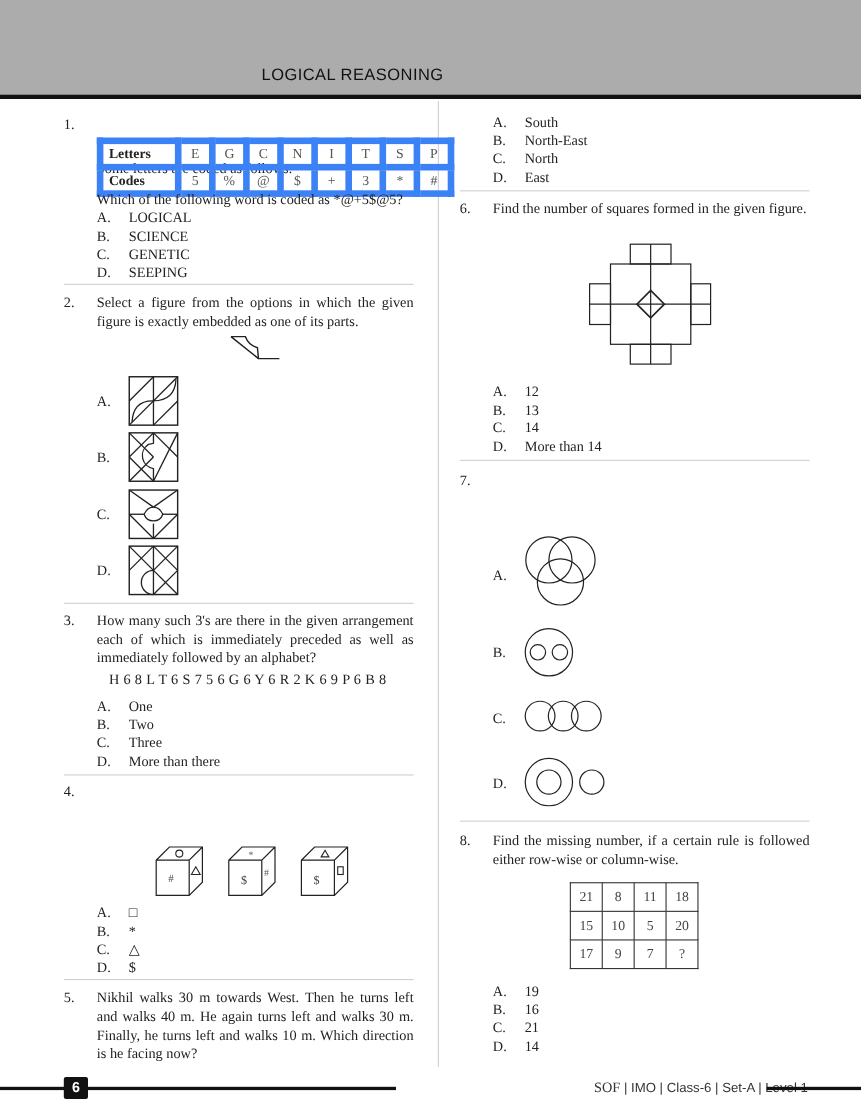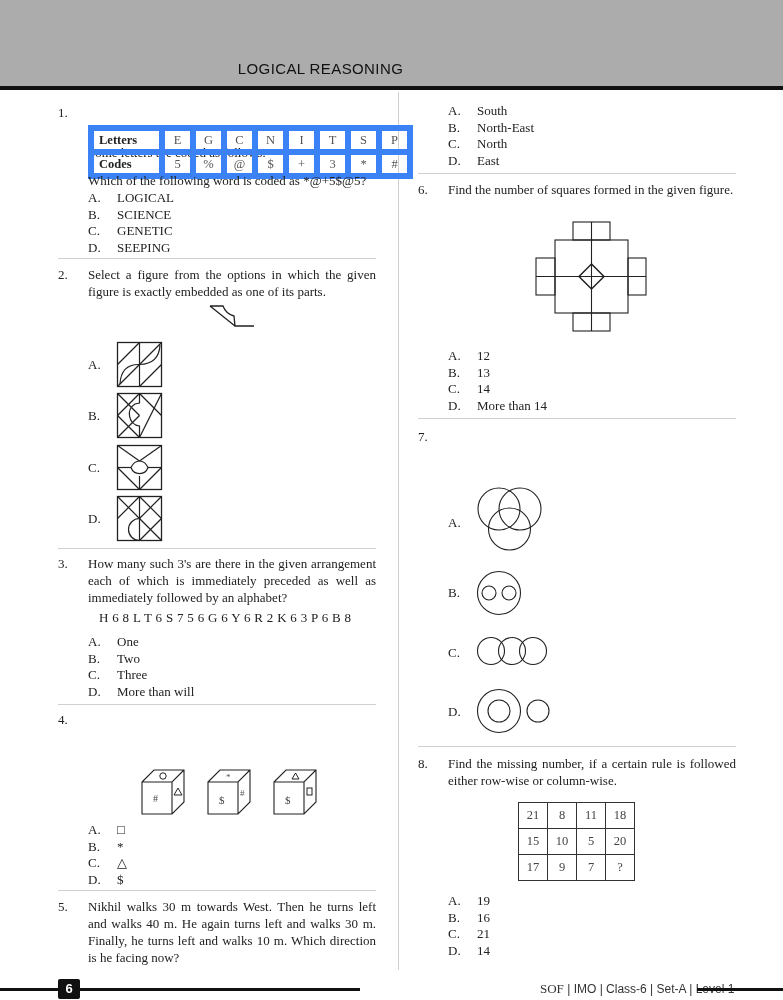--- a/index.html
+++ b/index.html
@@ -150,38 +150,38 @@
   <line x1="22.5" y1="44.5" x2="44.5" y2="22.5" stroke="#222" stroke-width="1.2"></line>
   <path d="M22.5,22.5 A11,11 0 0 0 22.5,44.5" fill="none" stroke="#222" stroke-width="1.2"></path>
 </svg>
 <div class="sep" style="left:58px; top:548px; width:318px;"></div>
 
 <div class="q" style="left:58px; top:555px; width:320px; height:60px;">
   <span class="qnum">3.</span>
   <span class="qtext" style="top:0; width:288px;">How many such 3's are there in the given arrangement each of which is immediately preceded as well as immediately followed by an alphabet?</span>
 </div>
 <div class="q" style="left:99px; top:609px; letter-spacing:0.3px;">
-  <span>H 6 8 L T 6 S 7 5 6 G 6 Y 6 R 2 K 6 3 P 6 B 8</span>
+  <span>H 6 8 L T 6 S 7 5 6 G 6 Y 6 R 2 K 6 9 P 6 B 8</span>
 </div>
 <div class="opts" style="left:88px; top:634px; width:280px;">
   <div class="opt">
       <span class="lab">A.</span>
       <span class="val">One</span>
     </div>
   <div class="opt">
       <span class="lab">B.</span>
       <span class="val">Two</span>
     </div>
   <div class="opt">
       <span class="lab">C.</span>
       <span class="val">Three</span>
     </div>
   <div class="opt">
       <span class="lab">D.</span>
-      <span class="val">More than will</span>
+      <span class="val">More than there</span>
     </div>
 </div>
 <div class="sep" style="left:58px; top:704px; width:318px;"></div>
 
 <div class="q" style="left:58px; top:711px; width:320px; height:55px;">
   <span class="qnum">4.</span>
 </div>
 <svg style="left:140px; top:768px;" width="190" height="50" viewBox="0 0 190 50">
   <g>
     <path d="M2,14 L14,2 L44,2 L44,34 L32,46 L2,46 Z M2,14 L32,14 L44,2 M32,14 L32,46" fill="none" stroke="#222" stroke-width="1.1"></path>

